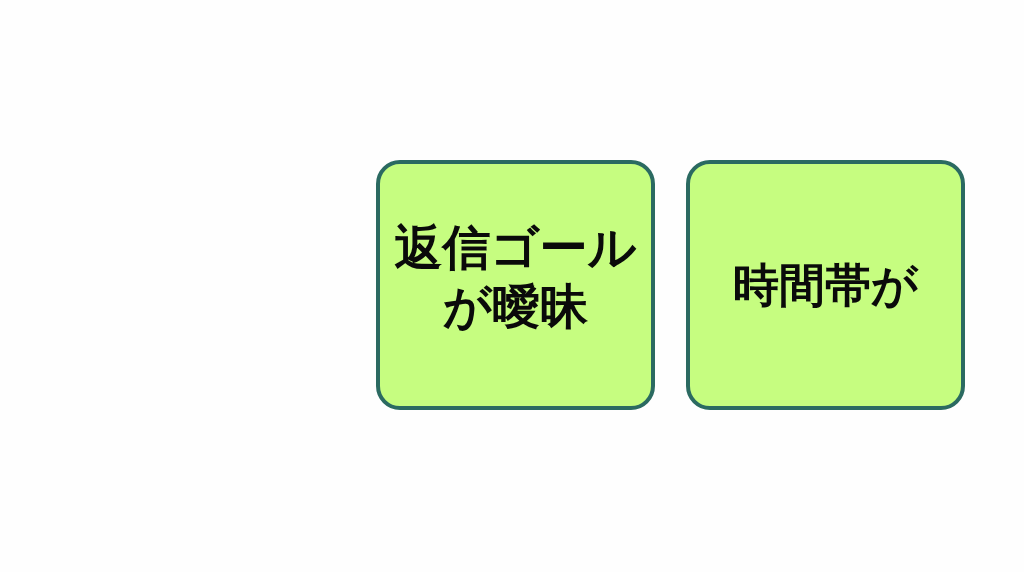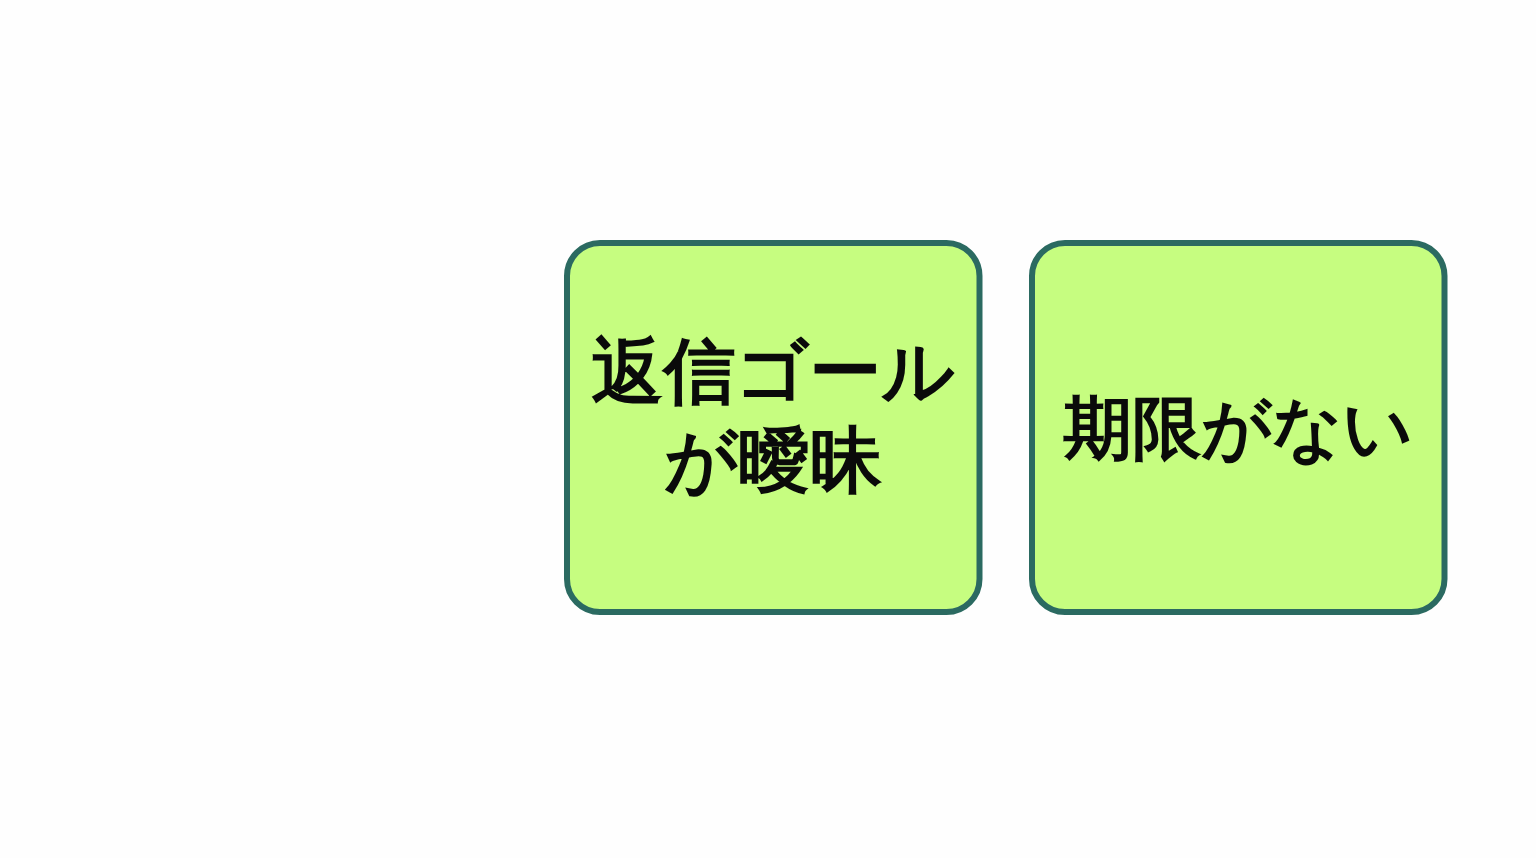--- a/index.html
+++ b/index.html
@@ -90,17 +90,17 @@
 
   <div class="box-row">
 
 
     <div class="concept-box box-2">
       <div class="box-text">返信ゴール
 が曖昧</div>
     </div>
 
     <div class="concept-box box-3">
-      <div class="box-text">期限がない</div>
+      <div class="box-text">時間帯が</div>
     </div>
 
   </div>
 </div>
 
 </body></html>

